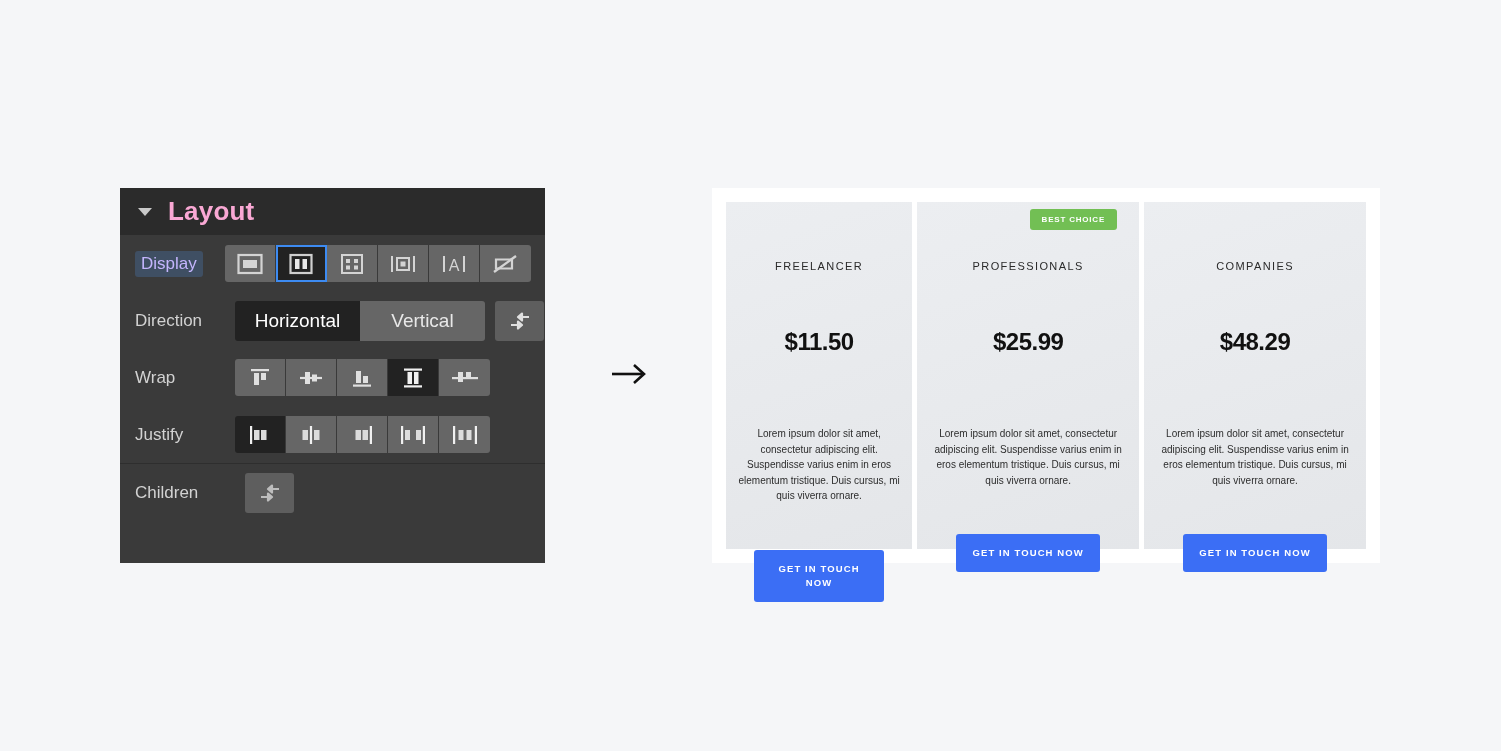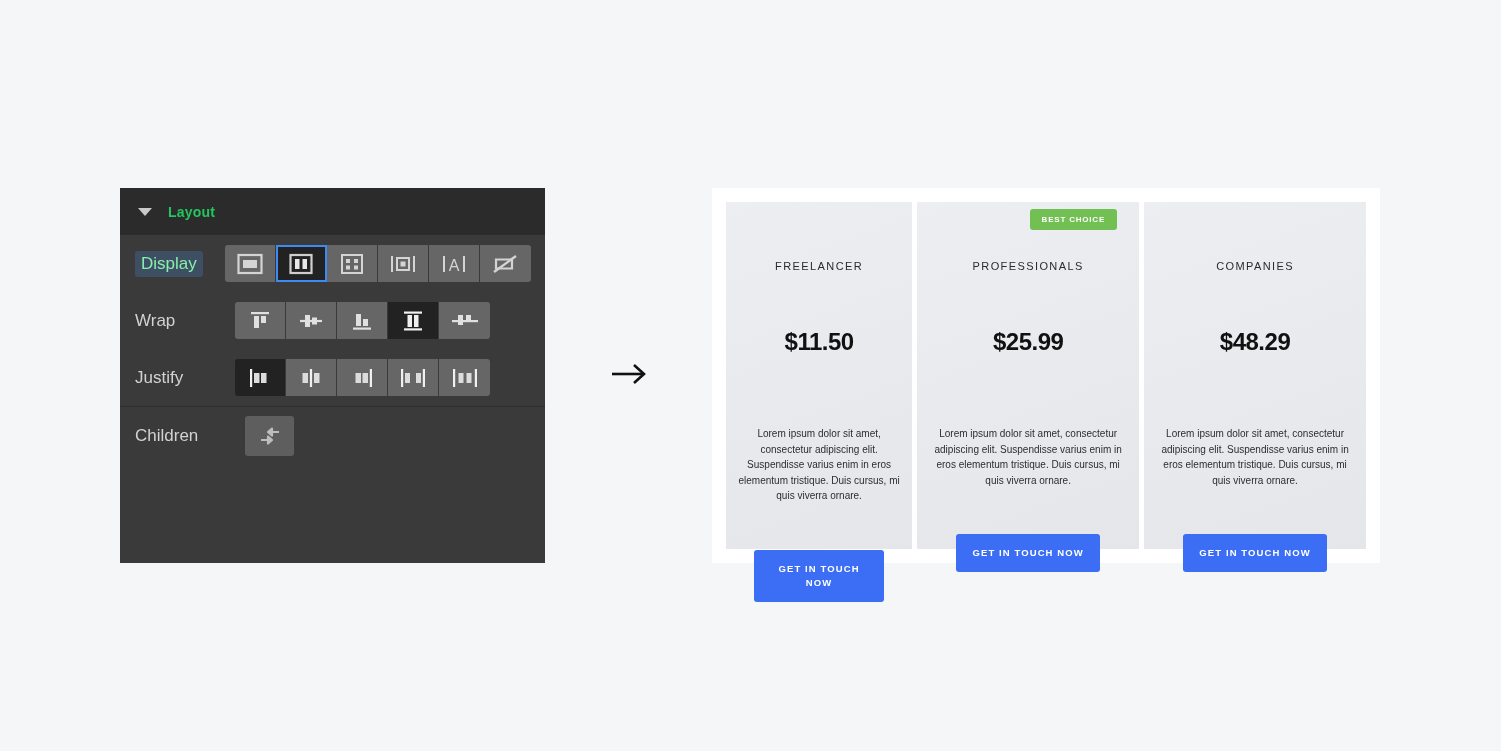--- a/index.html
+++ b/index.html
@@ -31,42 +31,42 @@
     padding-left: 18px;
     gap: 16px;
   }
   .caret-down {
     width: 0; height: 0;
     border-left: 7px solid transparent;
     border-right: 7px solid transparent;
     border-top: 8px solid #c9c9c9;
   }
   .panel-title {
-    color: #22c55e;
-    font-size: 14px;
+    color: #f9a8d4;
+    font-size: 26px;
     font-weight: bold;
     letter-spacing: .2px;
   }
 
   .panel-body { padding: 0; }
 
   .row {
     display: flex;
     align-items: center;
     height: 57px;
     padding-left: 15px;
   }
   .row-label {
     width: 100px;
     color: #d2d2d2;
     font-size: 17px;
     flex: none;
   }
   .row-label.highlight {
-    color: #86efac;
+    color: #c4b5fd;
     background: #3f4f63;
     border-radius: 3px;
     padding: 3px 6px;
     width: auto;
     margin-right: 22px;
   }
 
   .divider {
     height: 1px;
     background: #2e2e2e;
@@ -274,20 +274,33 @@
           </div>
           <div class="seg-btn">
             <svg width="28" height="22" viewBox="0 0 28 22">
               <path d="M5 6.5 L21 6.5 L21 15.5 L5 15.5 Z" fill="none" stroke="#d4d4d4" stroke-width="2.2"></path>
               <line x1="3" y1="19" x2="25" y2="3" stroke="#d4d4d4" stroke-width="2.4"></line>
             </svg>
           </div>
         </div>
       </div>
 
+      <div class="row">
+        <span class="row-label">Direction</span>
+        <div class="pillgroup">
+          <div class="pill sel">Horizontal</div>
+          <div class="pill">Vertical</div>
+        </div>
+        <div class="aux-btn">
+          <svg width="26" height="24" viewBox="0 0 26 24">
+            <path d="M4 16 H14 M11 12.5 L15 16 L11 19.5 Z" stroke="#e0e0e0" stroke-width="2.2" fill="#e0e0e0" stroke-linejoin="round"></path>
+            <path d="M22 8 H12 M15 4.5 L11 8 L15 11.5 Z" stroke="#e0e0e0" stroke-width="2.2" fill="#e0e0e0" stroke-linejoin="round"></path>
+          </svg>
+        </div>
+      </div>
 
       <div class="row">
         <span class="row-label">Wrap</span>
         <div class="seg">
           <div class="seg-btn">
             <svg width="30" height="24" viewBox="0 0 30 24">
               <rect x="6" y="3" width="18" height="2.2" fill="#e0e0e0"></rect>
               <rect x="9" y="7" width="5" height="12" fill="#e0e0e0"></rect>
               <rect x="16" y="7" width="5" height="7" fill="#e0e0e0"></rect>
             </svg>

